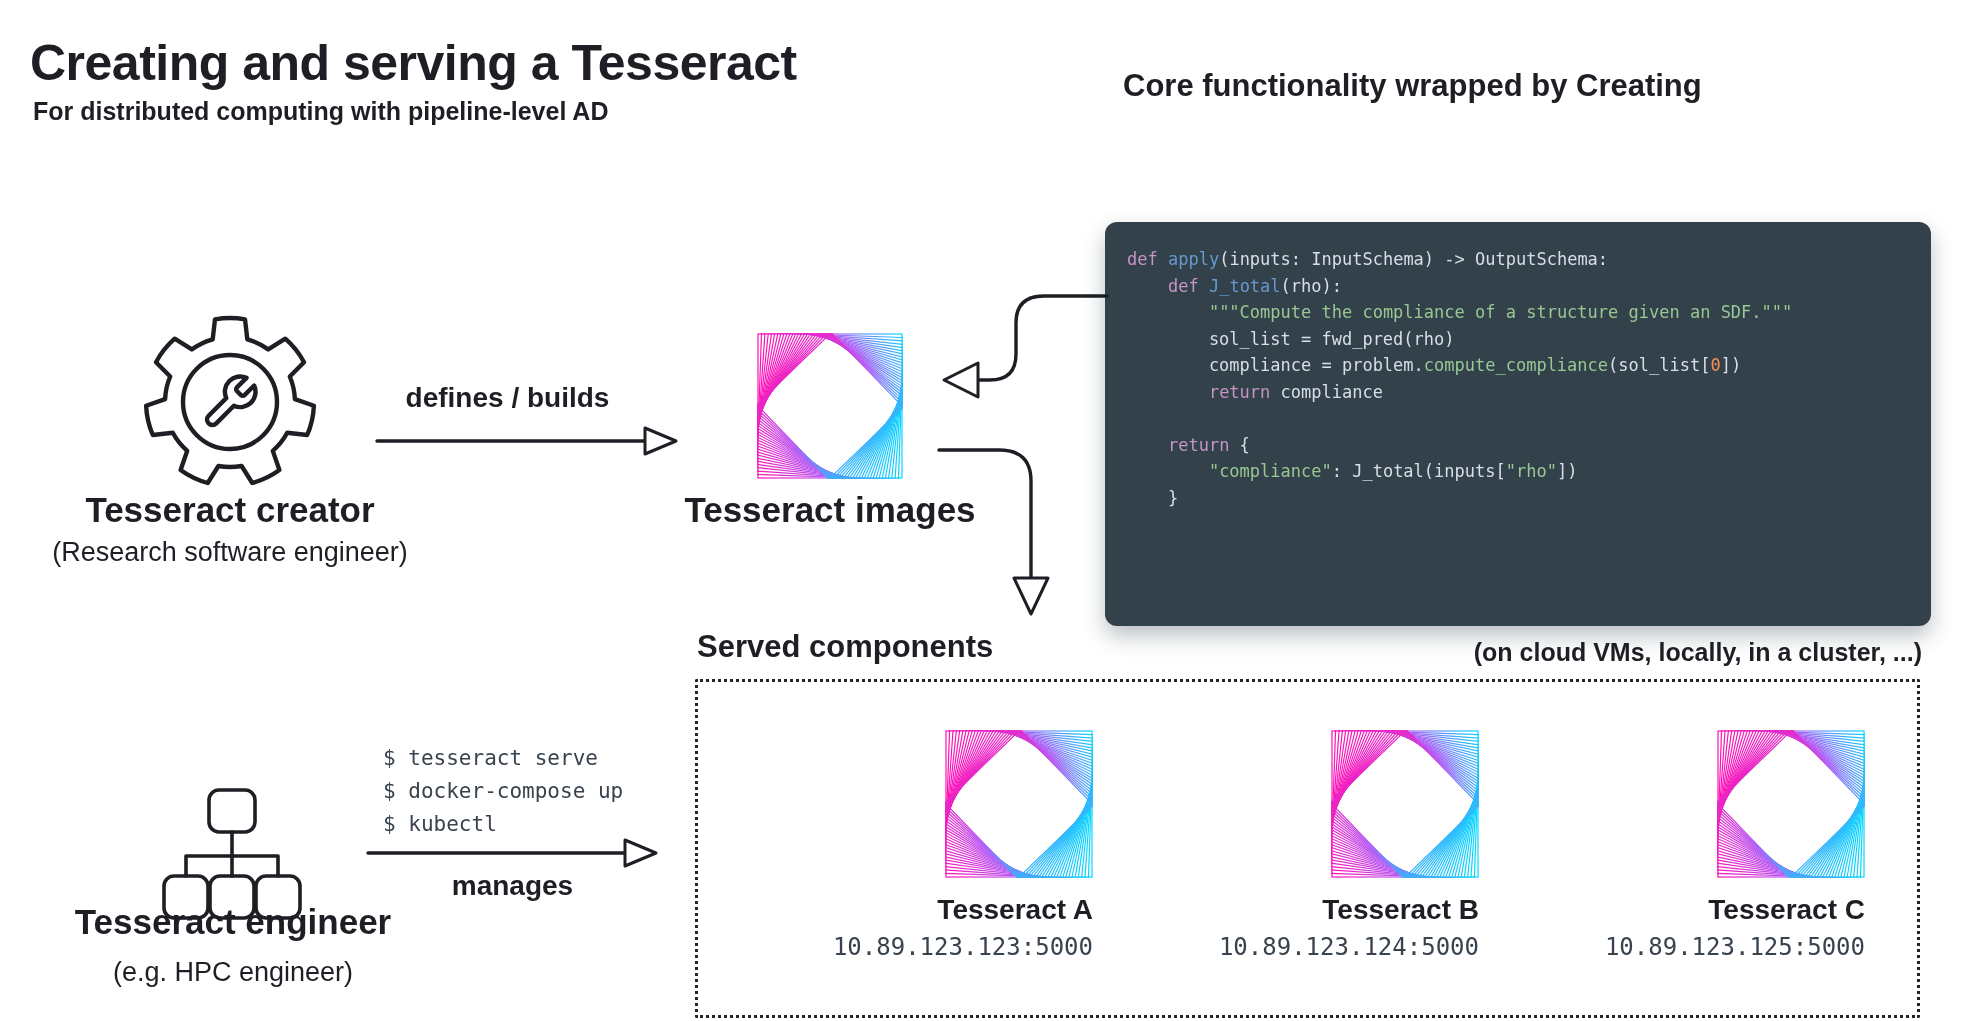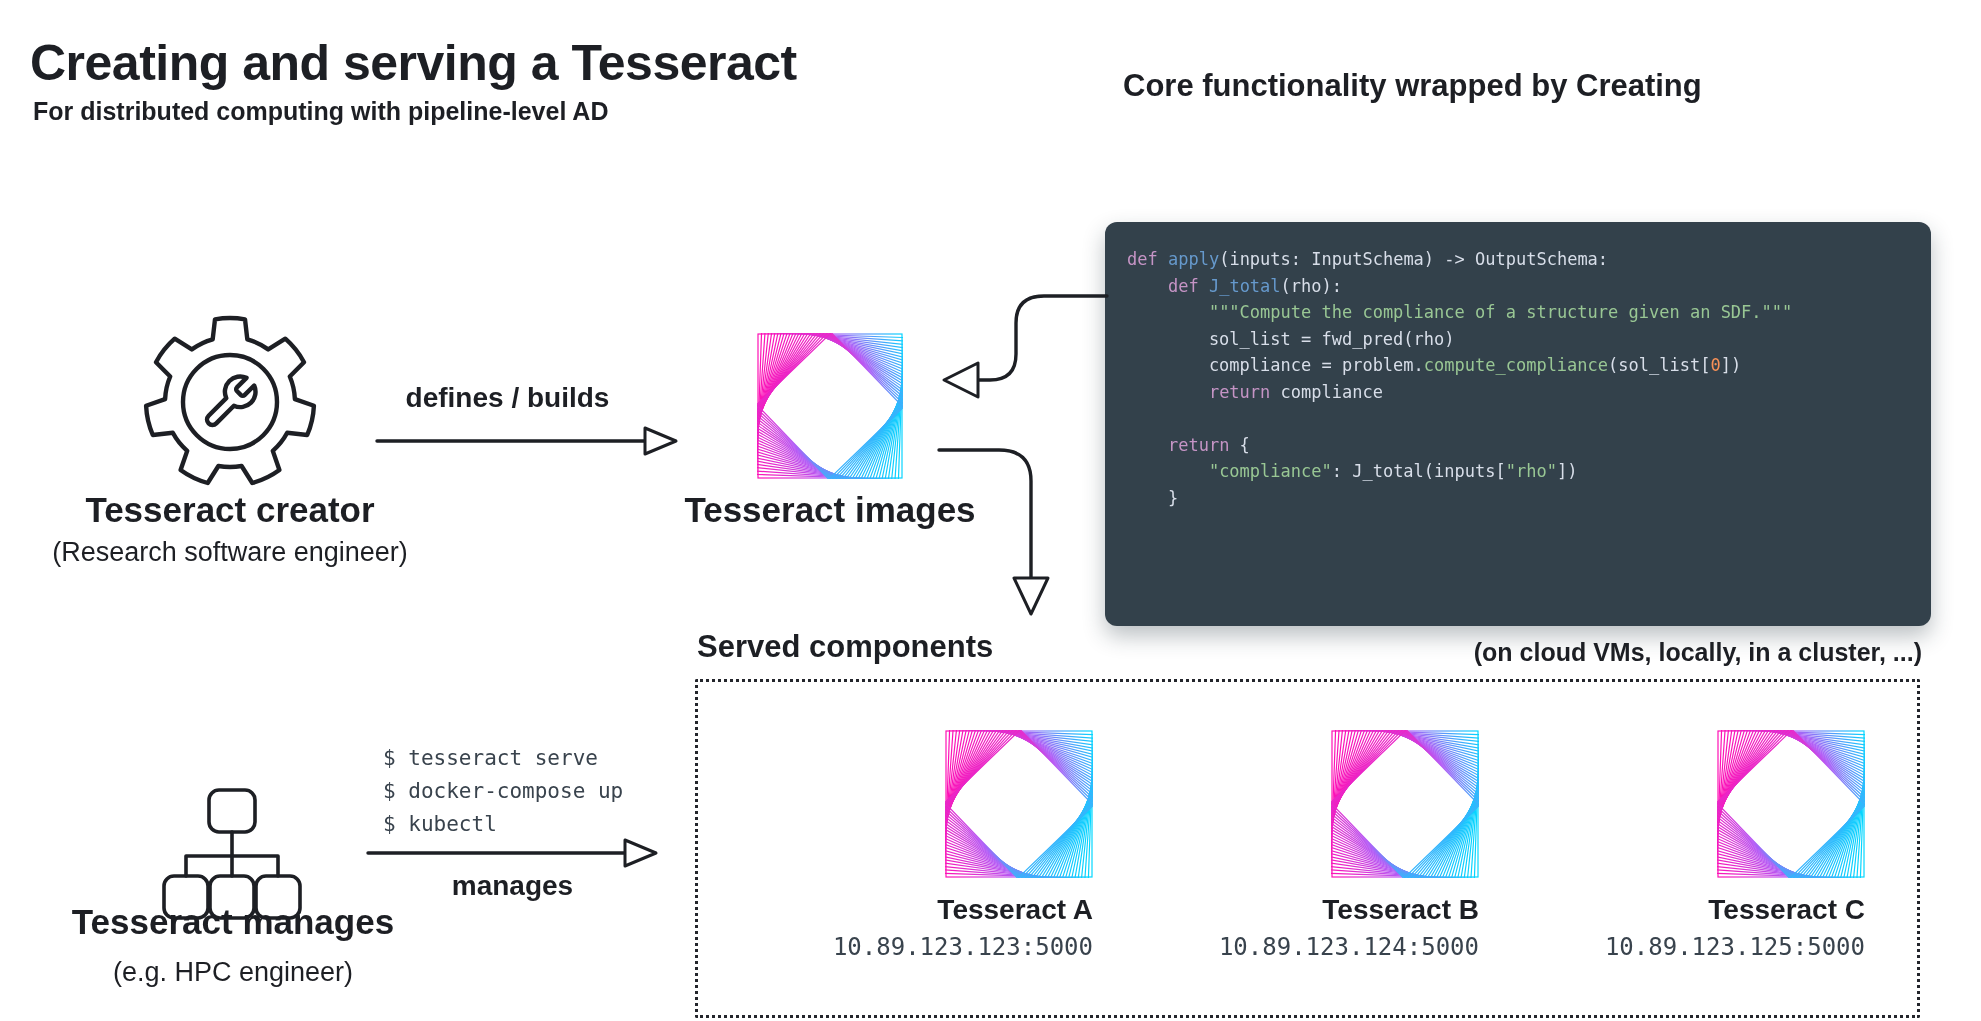--- a/index.html
+++ b/index.html
@@ -134,21 +134,21 @@
     </svg>
   <div class="abs node-label images-label">Tesseract images</div>
 
   <svg class="abs org-icon" width="162" height="140" viewBox="0 0 162 140">
     <rect x="59" y="6" width="46" height="42" rx="10" class="stroke" style="stroke-width:3.6"></rect>
     <path class="stroke" style="stroke-width:3.6" d="M82 48 V92 M36 72 H128 M36 72 V92 M128 72 V92"></path>
     <rect x="14" y="92" width="44" height="42" rx="10" class="stroke" style="stroke-width:3.6"></rect>
     <rect x="60" y="92" width="44" height="42" rx="10" class="stroke" style="stroke-width:3.6"></rect>
     <rect x="106" y="92" width="44" height="42" rx="10" class="stroke" style="stroke-width:3.6"></rect>
   </svg>
-  <div class="abs node-label provider-label">Tesseract manages</div>
+  <div class="abs node-label provider-label">Tesseract engineer</div>
   <div class="abs node-sublabel provider-sub">(e.g. HPC engineer)</div>
 
   <div class="abs commands">
       <div>$ tesseract serve</div>
       <div>$ docker-compose up</div>
       <div>$ kubectl</div>
     </div>
   <div class="abs flow-label manages-label">manages</div>
 
   <div class="abs served-title">Served components</div>

